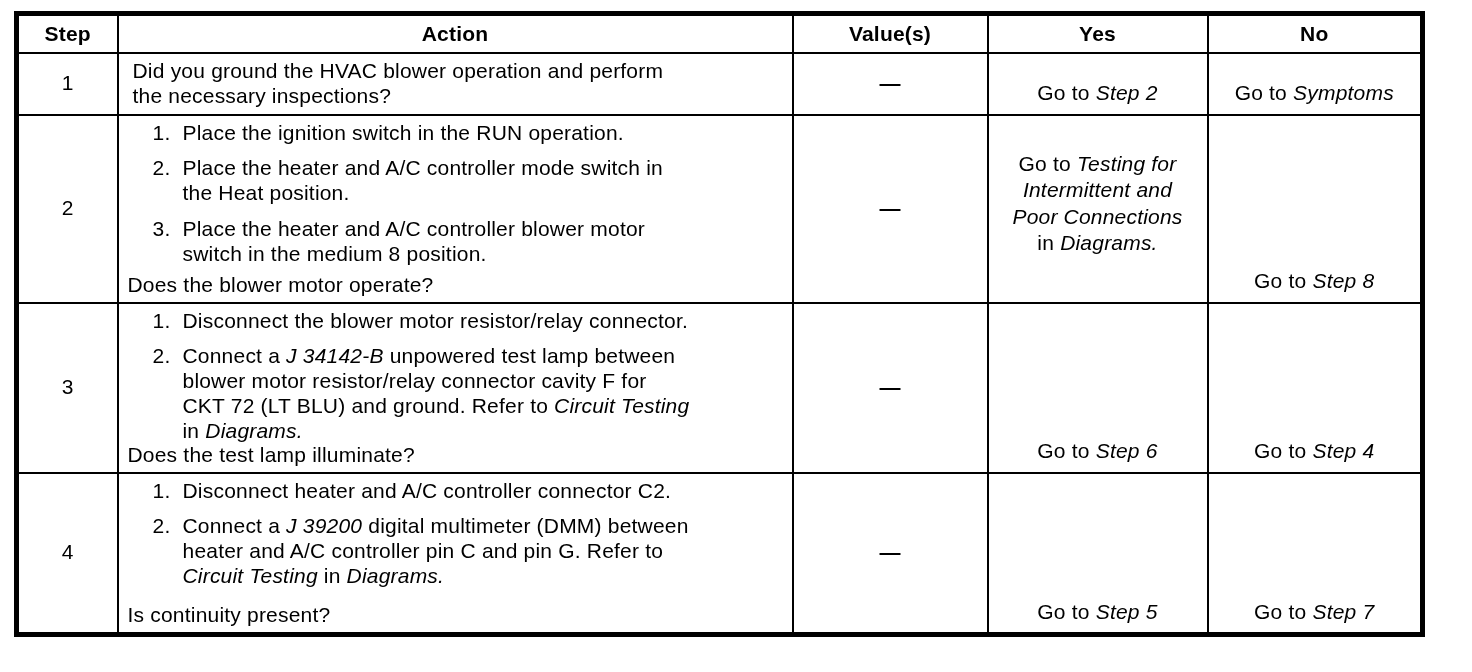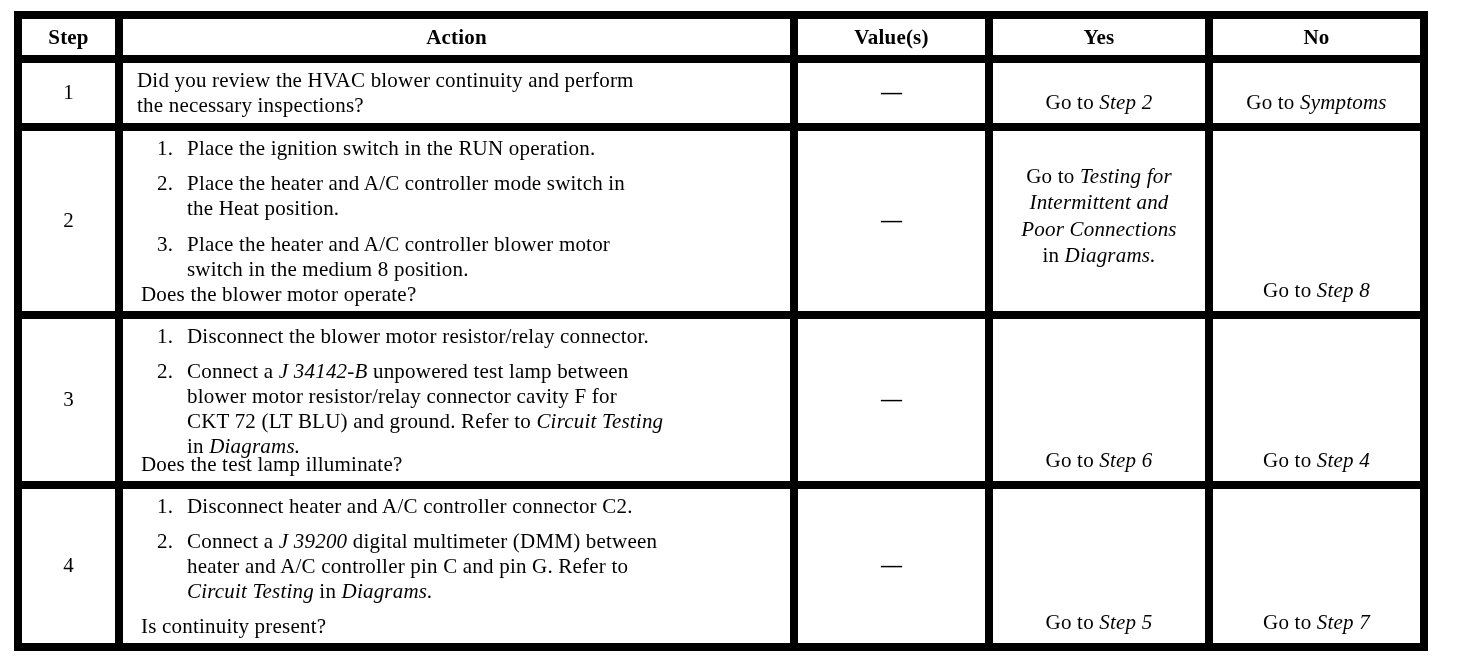--- a/index.html
+++ b/index.html
@@ -18,23 +18,22 @@
   table.diag {
     border-collapse: collapse;
     table-layout: fixed;
     width: 1406px;
     border: 5px solid #000;
     font-size: 21px;
     letter-spacing: 0.2px;
     line-height: 1.18;
   }
   table.diag th, table.diag td {
-    border: 8px solid #000000;
+    border: 2px solid #000000;
     overflow: hidden;
-    font-family: Liberation Serif, serif;
   }
   th.hdr {
     font-weight: bold;
     text-align: center;
     height: 34px;
     padding: 1px 2px;
     vertical-align: middle;
   }
   tr.def-row td {
     height: 33px;
@@ -63,21 +62,21 @@
   .item-num {
     flex: none;
     width: 30px;
   }
   .item-text {
     flex: 1;
   }
   .rich { white-space: pre-wrap; }
   .question {
     position: absolute;
-    left: 18px;
+    left: 9px;
     bottom: 4px;
     white-space: pre-wrap;
   }
   td.value-cell {
     text-align: center;
     vertical-align: middle;
     font-weight: bold;
   }
   td.yes-cell, td.no-cell {
     text-align: center;
@@ -113,21 +112,21 @@
         <th class="hdr">Value(s)</th>
         <th class="hdr">Yes</th>
         <th class="hdr">No</th>
       </tr>
     </thead>
     <tbody>
 
       <tr class="row-1">
         <td class="step-cell">1</td>
         <td class="action-cell">
-          <div class="lead">Did you review the HVAC blower continuity and perform
+          <div class="lead">Did you ground the HVAC blower operation and perform
 the necessary inspections?</div>
         </td>
         <td class="value-cell">—</td>
         <td class="yes-cell rich"><span>Go to </span><i>Step 2</i></td>
         <td class="no-cell rich"><span>Go to </span><i>Symptoms</i></td>
       </tr>
 
       <tr class="row-2">
         <td class="step-cell">2</td>
         <td class="action-cell">

